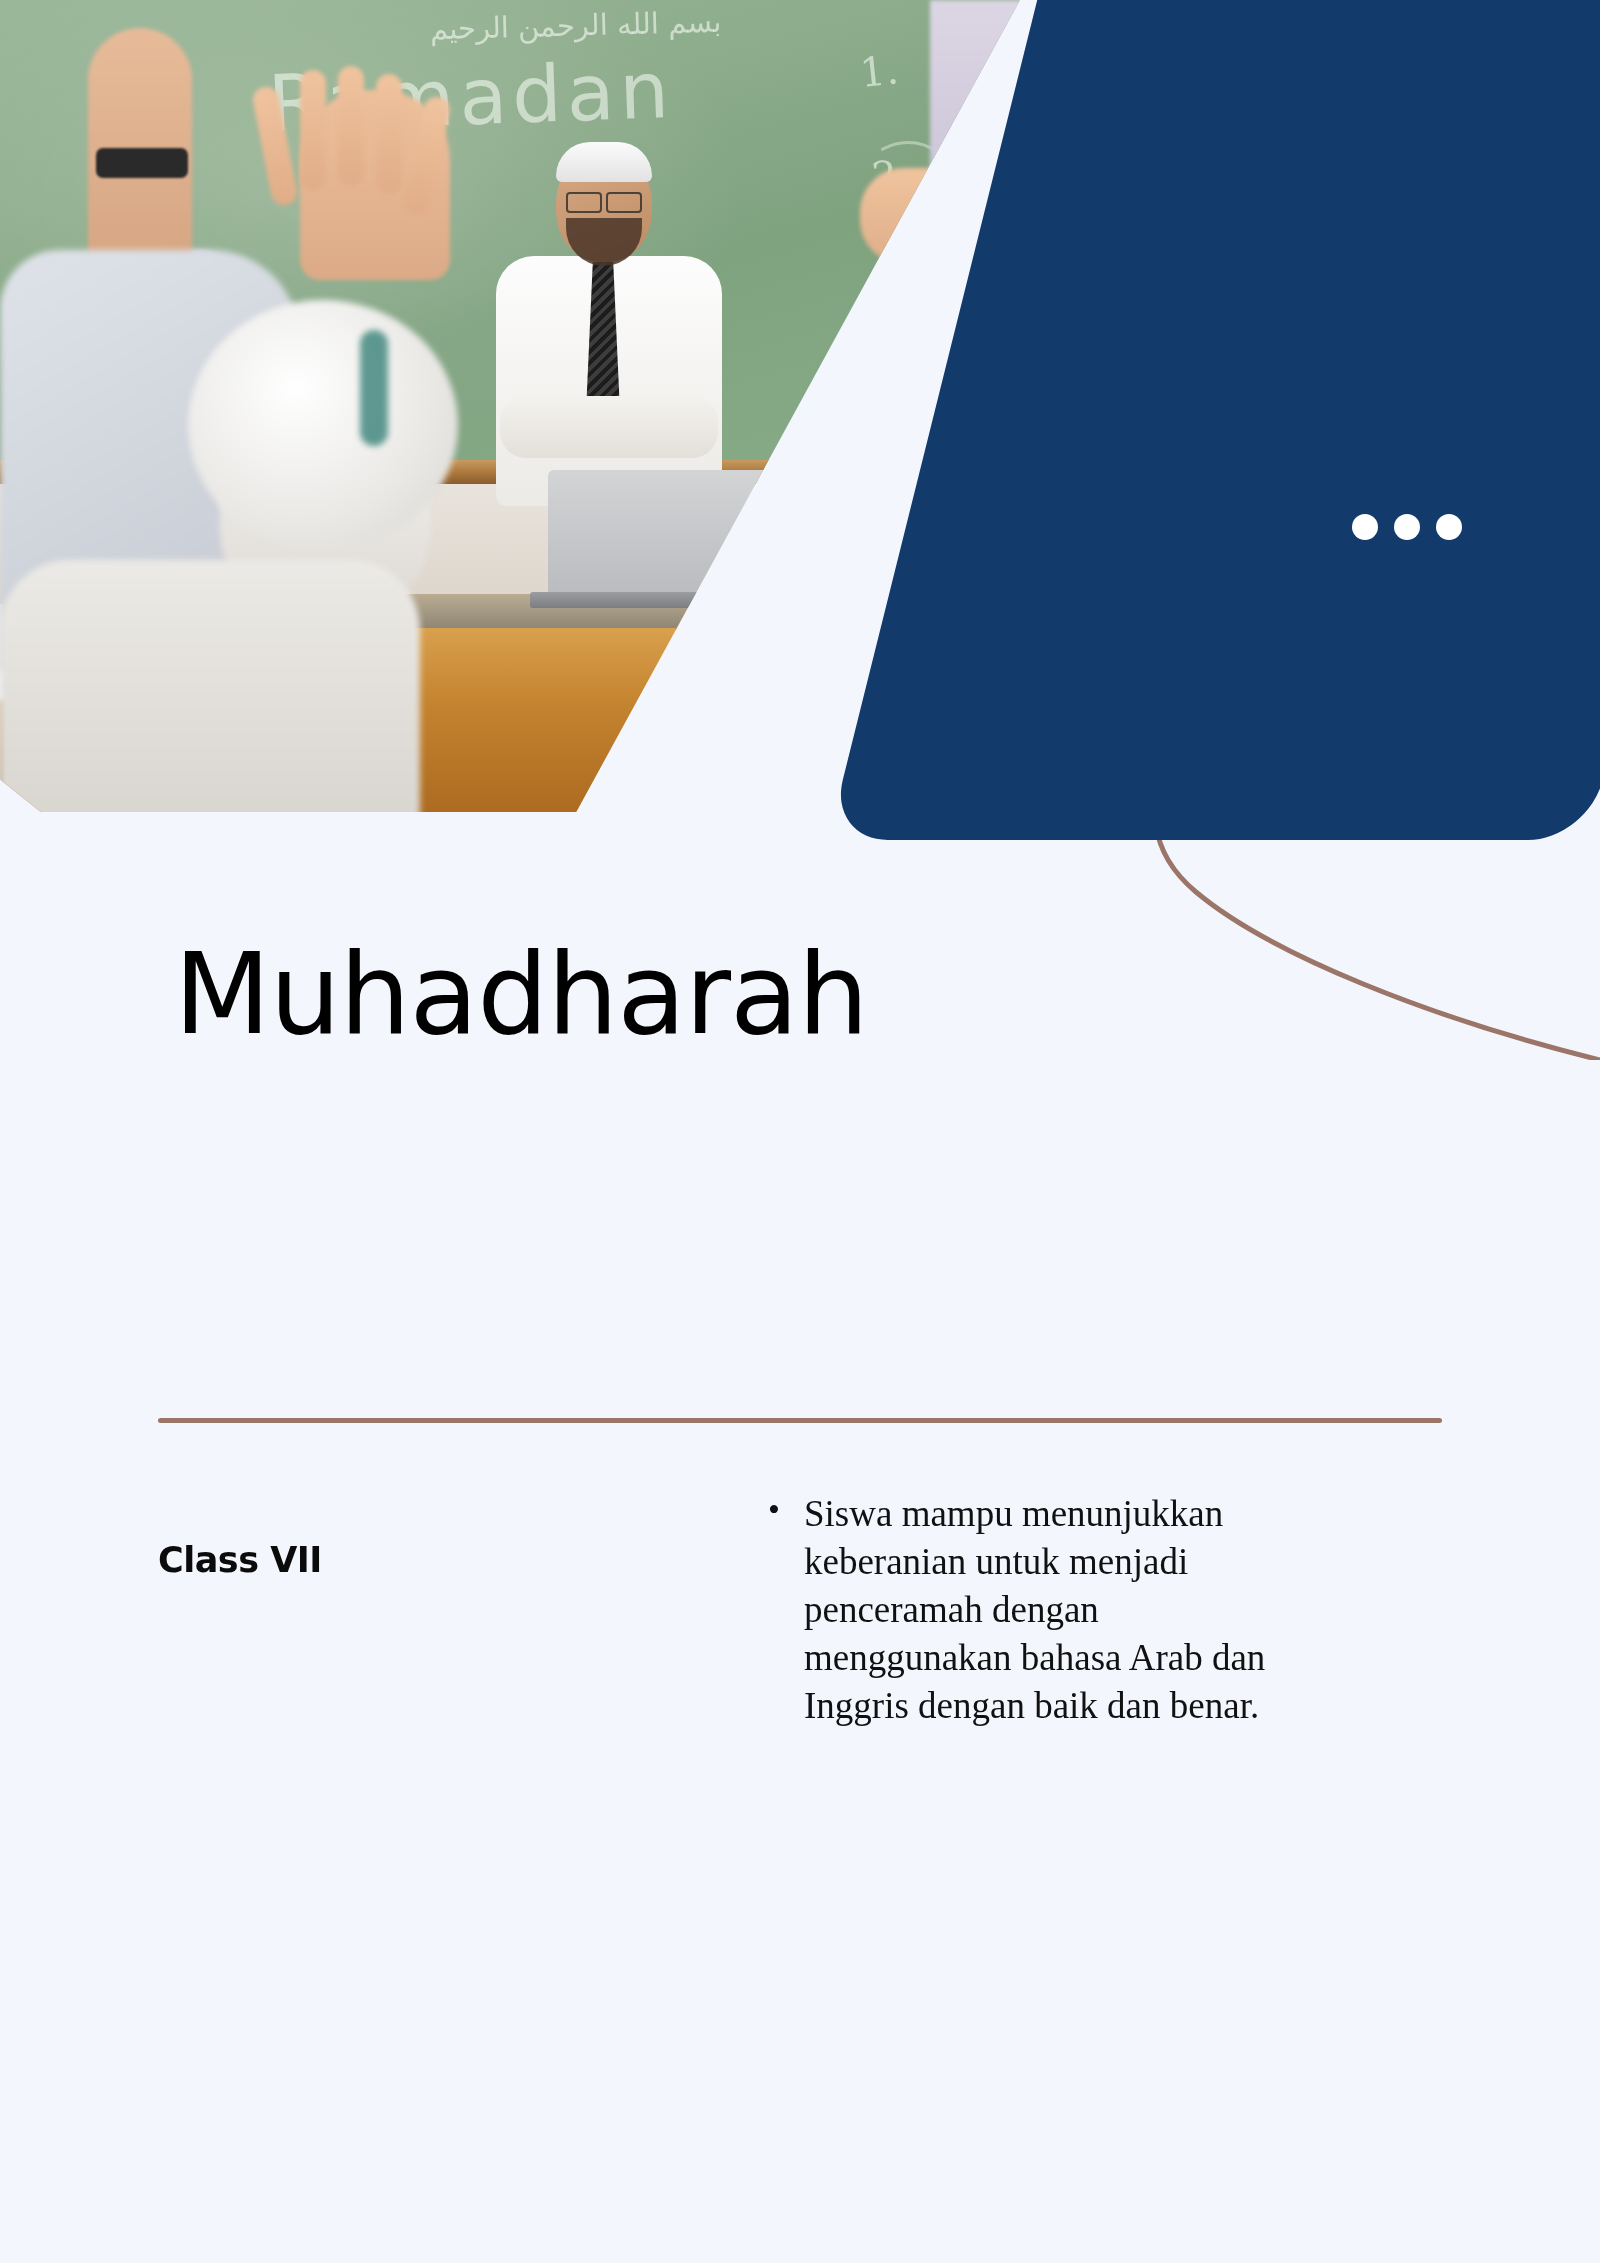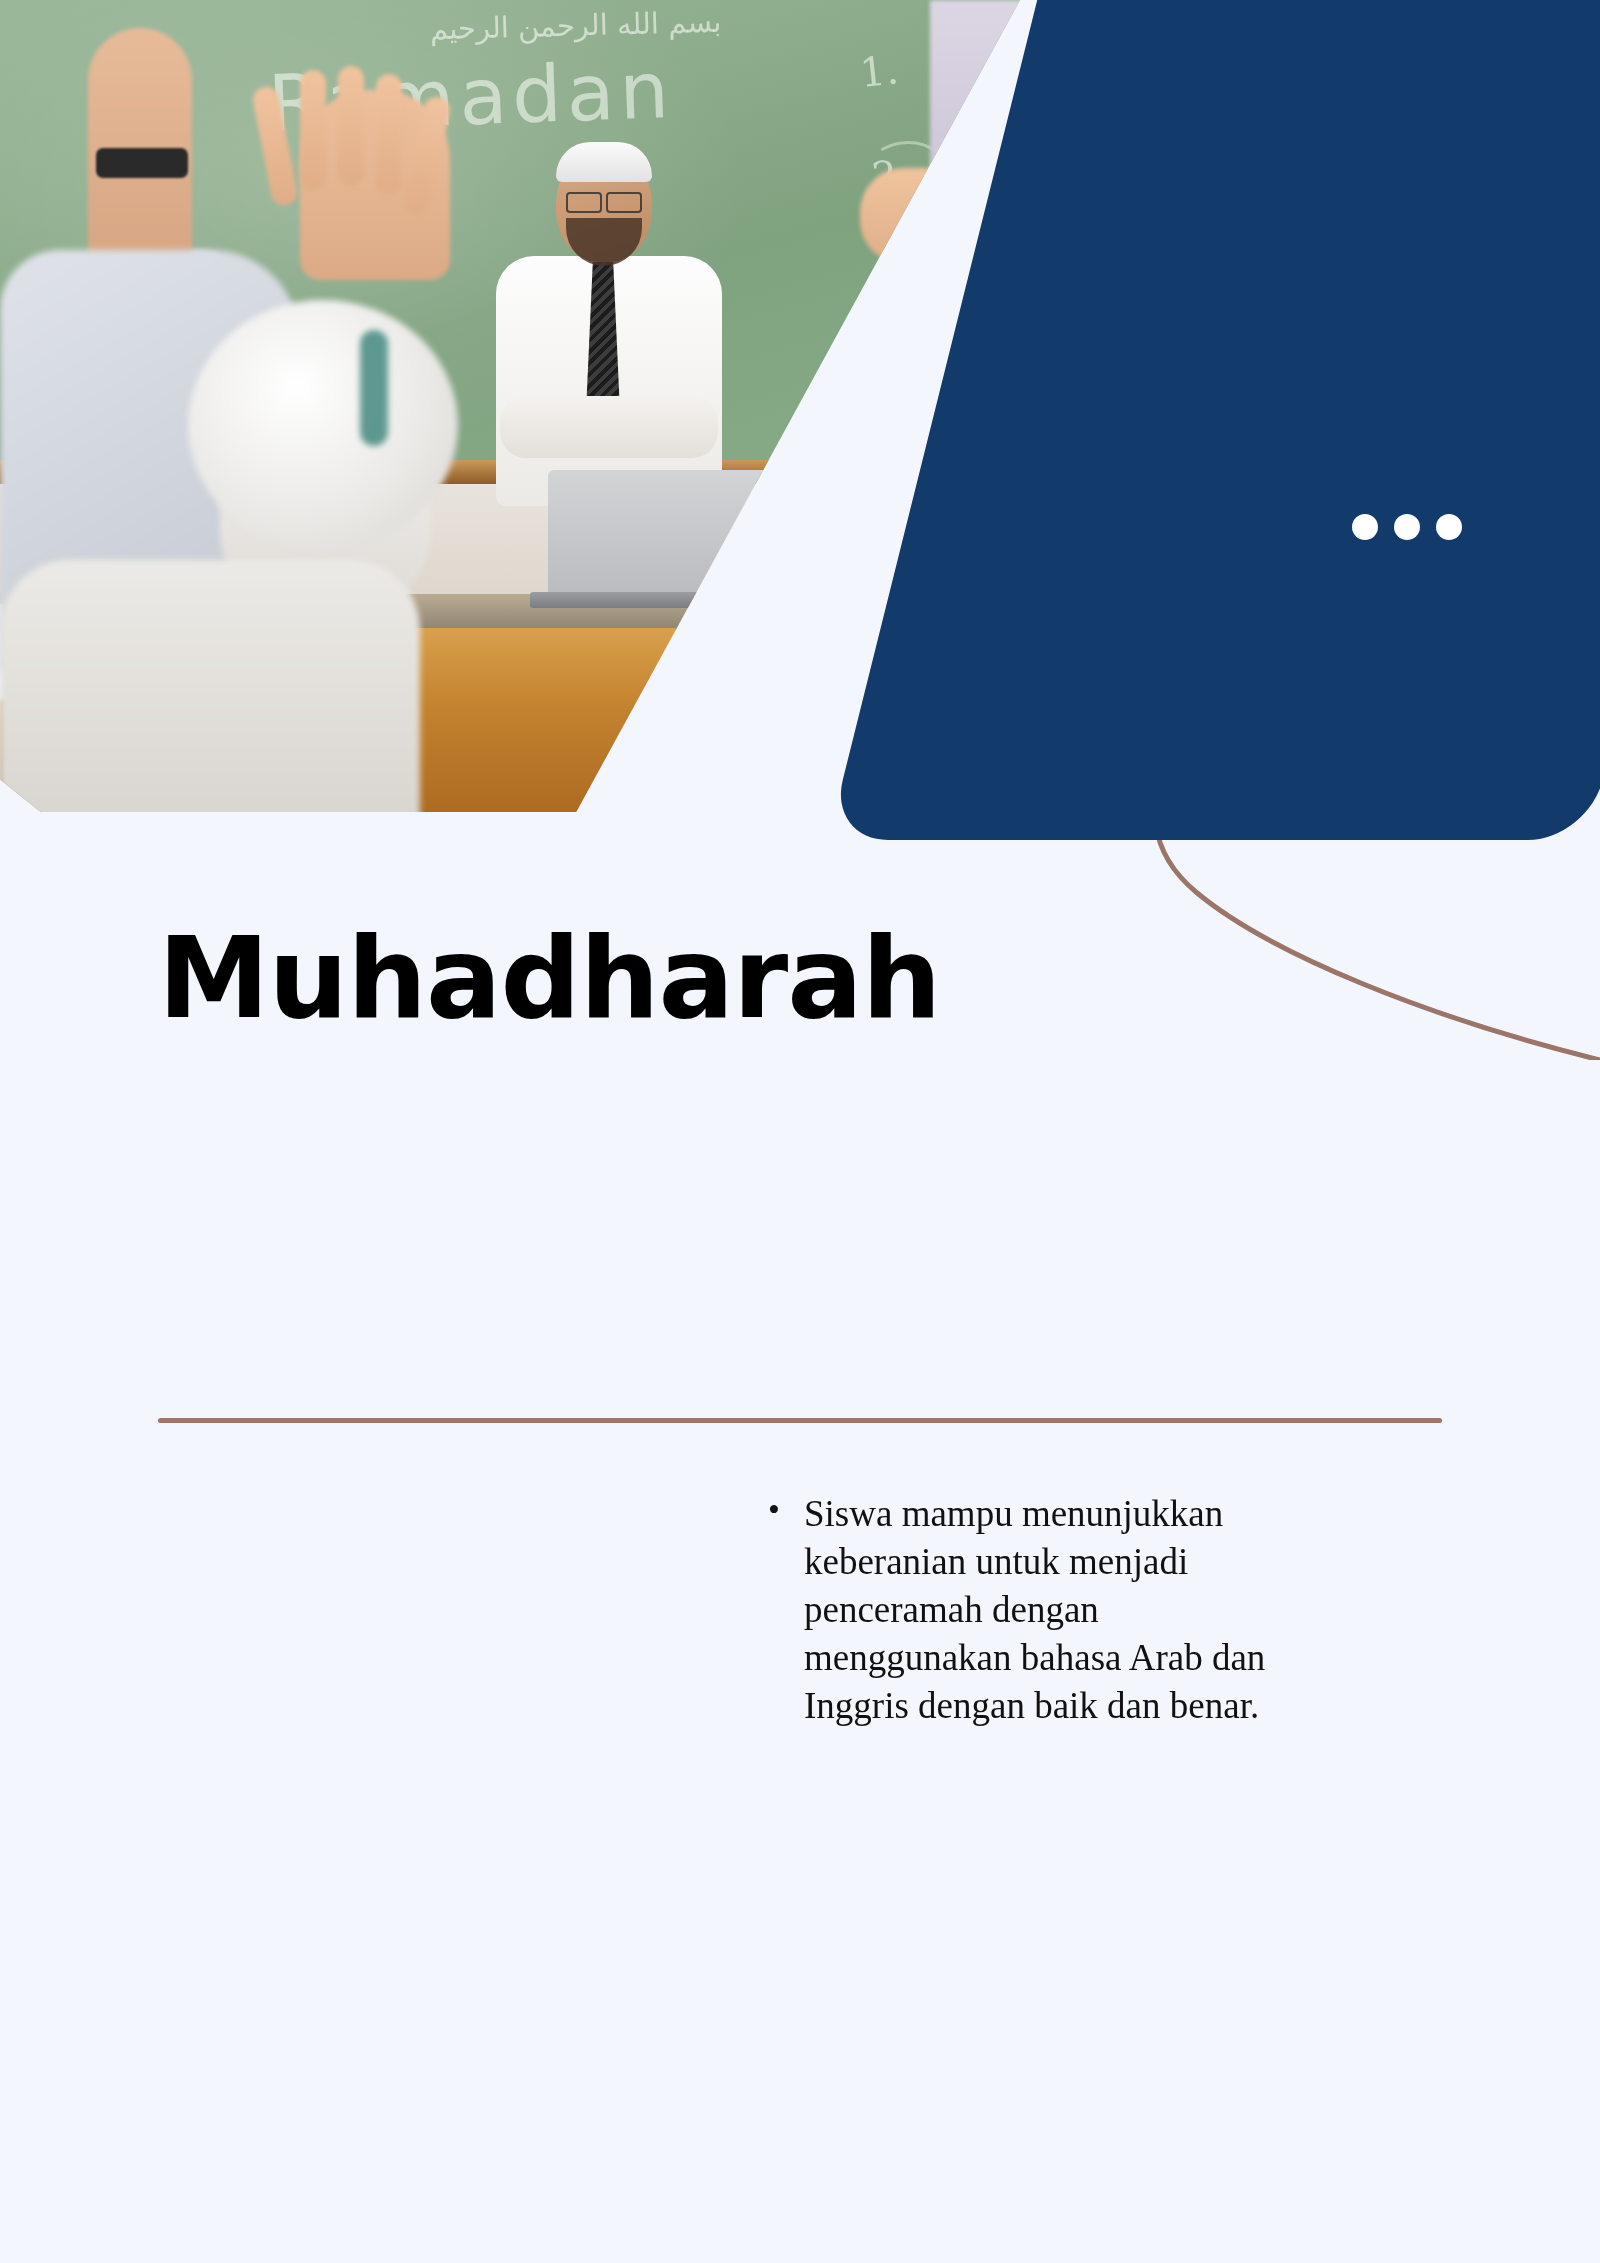--- a/index.html
+++ b/index.html
@@ -316,22 +316,22 @@
     unicode-bidi: bidi-override;
     margin: 0 0 6px 0;
     font-weight: 400;
   }
   #title-latin {
     color: #000000;
     font-family: "DejaVu Sans", sans-serif;
     font-size: 112px;
     line-height: 1.05;
     letter-spacing: -1px;
-    margin: 0;
-    font-weight: 700;
+    margin: 16px;
+    font-weight: 400;
   }
 
   
   #divider {
     position: absolute;
     left: 158px;
     top: 1418px;
     width: 1284px;
     height: 5px;
     background: #9b7568;
@@ -455,20 +455,21 @@
 
 <div id="title-block">
   <div id="title-latin">Muhadharah</div>
 </div>
 
 <div id="divider"></div>
 
 <div id="columns">
 
   <div class="col" id="col-left">
+    <div id="class-heading">Class VII</div>
   </div>
 
   <div class="col" id="col-right">
     <ul class="bullets" id="right-list">
       <li>Siswa mampu menunjukkan keberanian untuk menjadi penceramah dengan menggunakan bahasa Arab dan Inggris dengan baik dan benar.</li>
     </ul>
   </div>
 
 </div>
 

